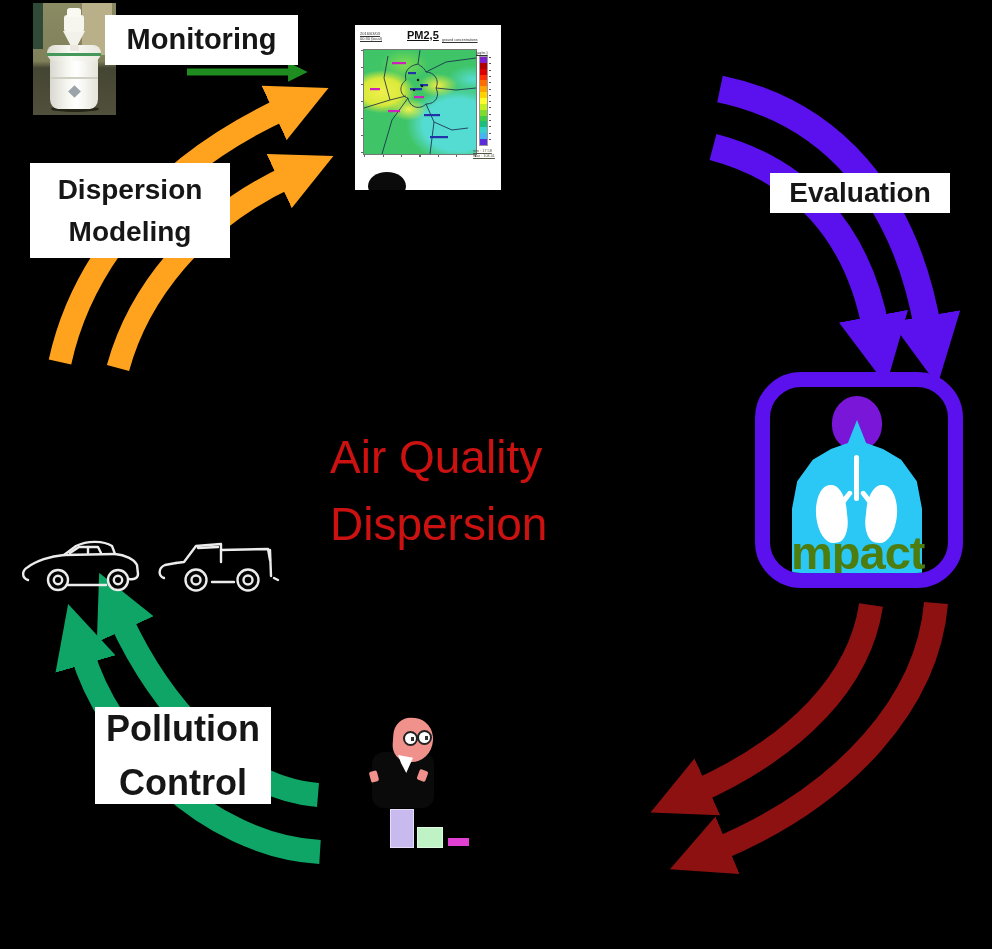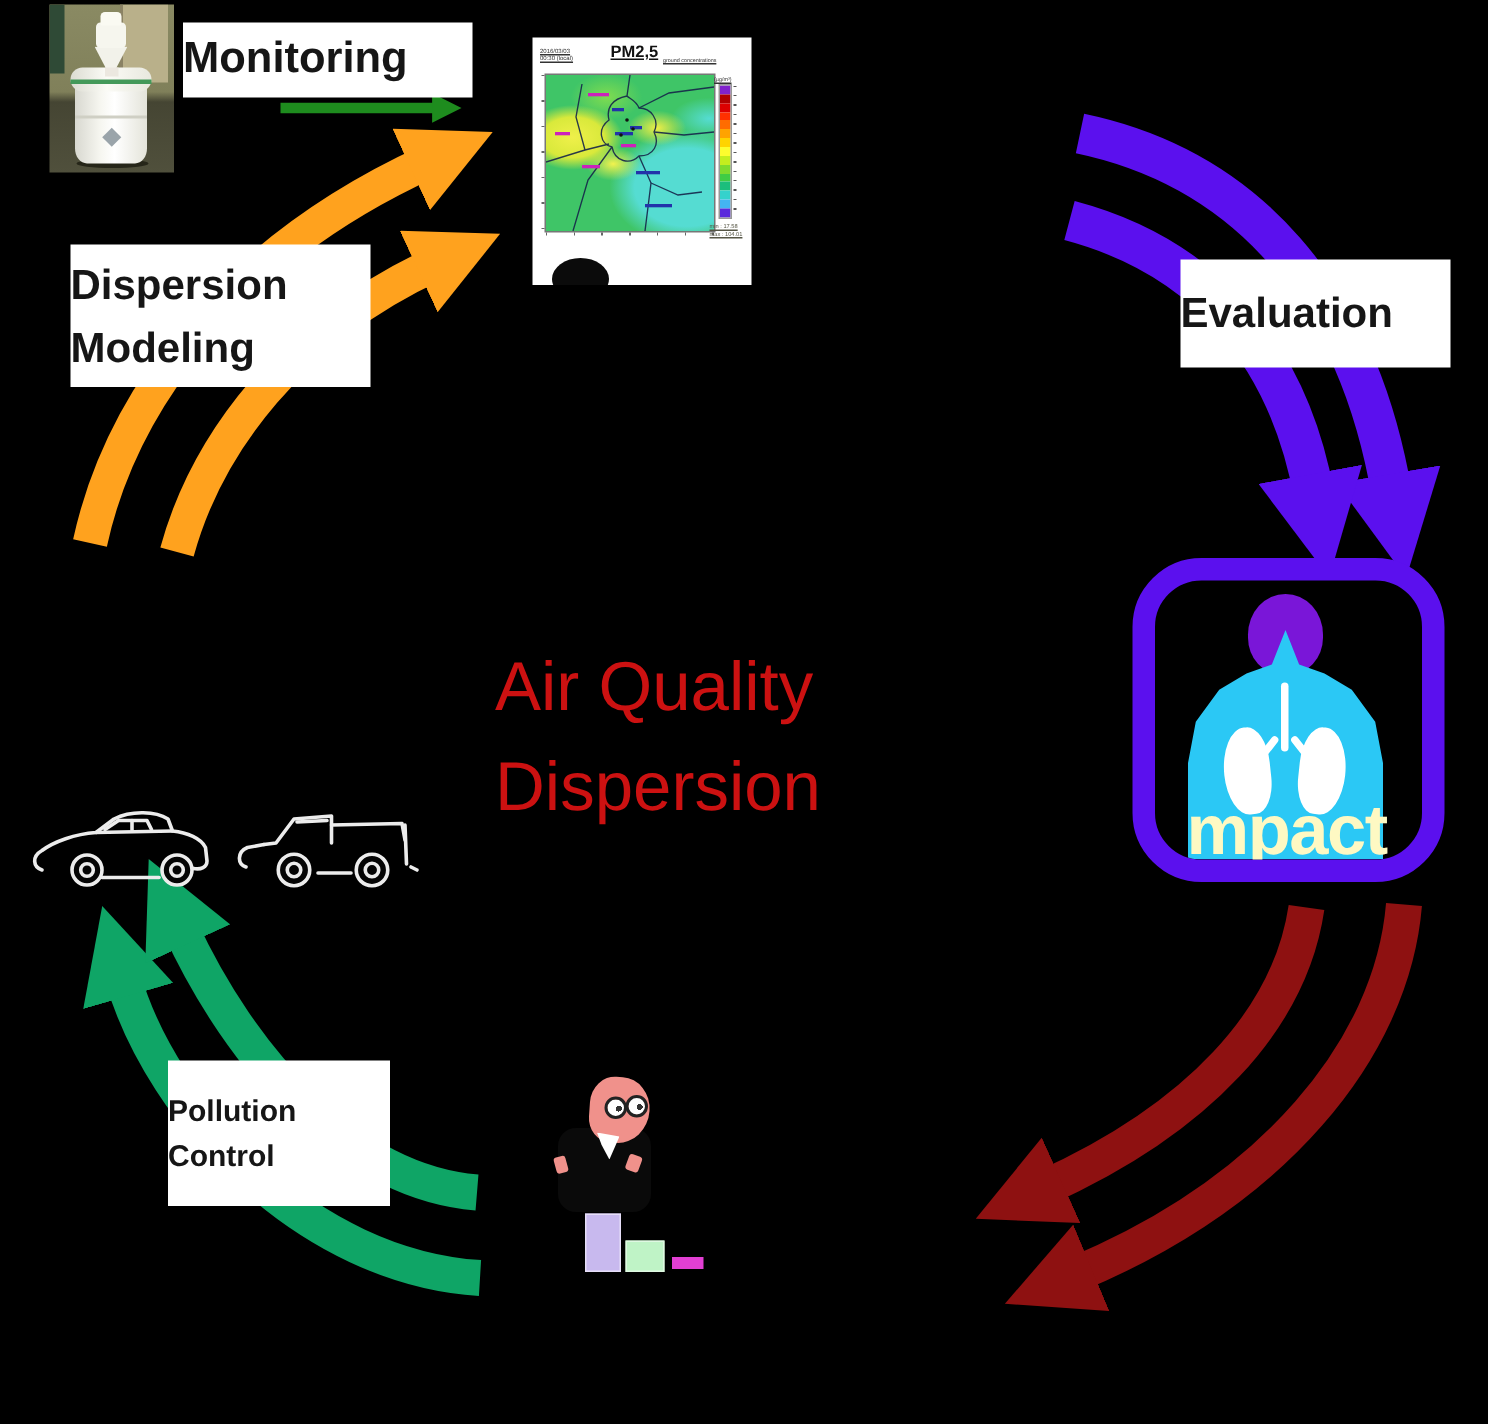--- a/index.html
+++ b/index.html
@@ -1,22 +1,22 @@
 <!DOCTYPE html>
 <html><head>
 <meta charset="utf-8">
 <style>
   html,body{margin:0;padding:0;background:#000;}
   #canvas{position:relative;width:992px;height:949px;background:#000;overflow:hidden;
           font-family:"Liberation Sans",sans-serif;}
   .abs{position:absolute;}
   
   .lbl{position:absolute;background:#fff;color:#161616;font-weight:bold;
-       display:flex;flex-direction:column;align-items:flex-start;justify-content:center;
-       text-align:center;z-index:30;line-height:1.5;margin-left:17px;}
+       display:flex;flex-direction:column;align-items:center;justify-content:center;
+       text-align:center;z-index:30;line-height:1.5;}
   
   #aqm-title{position:absolute;left:330px;top:424px;width:360px;height:120px;z-index:25;
              font-weight:normal;font-size:46px;line-height:1.45;text-align:left;}
   
   #arrows{position:absolute;left:0;top:0;z-index:10;}
   
   #sampler-photo{left:33px;top:3px;width:83px;height:112px;overflow:hidden;z-index:15;
      background:linear-gradient(180deg,#8a8a63 0%,#80805a 52%,#454533 58%,#50503c 100%);}
   #sampler-photo div{position:absolute;}
   
@@ -165,21 +165,21 @@
   </div>
 
   <div id="impact-icon" class="abs" style="border-color: rgb(91, 16, 238);">
     <div style="left: 62px; top: 9px; width: 50px; height: 54px; border-radius: 50% 50% 46% 46%; background: rgb(122, 22, 216);"></div>
     <div style="left: 22px; top: 33px; width: 130px; height: 153px; clip-path: polygon(50% 0%, 57% 15%, 70% 19%, 84% 26%, 96% 40%, 100% 58%, 100% 100%, 0% 100%, 0% 58%, 4% 40%, 16% 26%, 30% 19%, 43% 15%); background: rgb(43, 200, 245);"></div>
     <div style="left:84px;top:68px;width:5px;height:46px;background:#fff;border-radius:3px;"></div>
     <div style="left:72px;top:102px;width:5px;height:22px;background:#fff;border-radius:3px;transform:rotate(38deg);"></div>
     <div style="left:96px;top:102px;width:5px;height:22px;background:#fff;border-radius:3px;transform:rotate(-38deg);"></div>
     <div style="left:46px;top:98px;width:31px;height:58px;background:#fff;border-radius:55% 45% 42% 50%;transform:rotate(-6deg);"></div>
     <div style="left:96px;top:98px;width:31px;height:58px;background:#fff;border-radius:45% 55% 50% 42%;transform:rotate(6deg);"></div>
-    <div style="left:21px;top:138px;font-size:47px;font-weight:bold;color:#fef9c3;letter-spacing:-1px;">mpact</div>
+    <div style="left:21px;top:138px;font-size:47px;font-weight:bold;color:#4d7c0f;letter-spacing:-1px;">mpact</div>
   </div>
 
   <svg class="abs" style="left:18px;top:538px;z-index:15;" width="270" height="62" viewBox="0 0 270 62">
     <g fill="none" stroke="#ECECEC" stroke-width="2.4" stroke-linecap="round" stroke-linejoin="round">
       <g>
         <path d="M 10,42 C 4,40 3,33 10,29 C 18,23 32,18 46,17 L 58,8 C 70,2 86,3 94,8 L 97,16 C 107,17 116,21 119,27 L 120,36 C 120,40 116,42 111,41"></path>
         <path d="M 46,17 L 97,16"></path>
         <path d="M 52,15 L 61,9 L 80,9 L 83,15"></path>
         <path d="M 70,9 L 70,15"></path>
         <path d="M 50,47 L 88,47"></path>
@@ -216,24 +216,24 @@
   <div class="bar" style="left: 417px; top: 827px; width: 24px; border: 1px solid rgb(223, 248, 226); background: rgb(191, 243, 198); height: 19px;"></div>
   <div class="bar" style="left: 448px; top: 838px; width: 21px; background: rgb(226, 63, 211); height: 8px;"></div>
 
   <div class="lbl" style="left:105px;top:15px;width:193px;height:50px;font-size:29px;">
     <span>Monitoring</span>
   </div>
   <div class="lbl" style="left:30px;top:163px;width:200px;height:95px;font-size:28px;">
     <span>Dispersion</span>
     <span>Modeling</span>
   </div>
-  <div class="lbl" style="left:770px;top:173px;width:180px;height:72px;font-size:28px;">
+  <div class="lbl" style="left:770px;top:173px;width:180px;height:40px;font-size:28px;">
     <span>Evaluation</span>
   </div>
-  <div class="lbl" style="left:95px;top:707px;width:148px;height:97px;font-size:20px;">
+  <div class="lbl" style="left:95px;top:707px;width:176px;height:97px;font-size:36px;">
     <span>Pollution</span>
     <span>Control</span>
   </div>
 
   <div id="aqm-title" style="color: rgb(204, 17, 17);">
     <div>Air Quality</div>
     <div>Dispersion</div>
   </div>
 
 </div>

